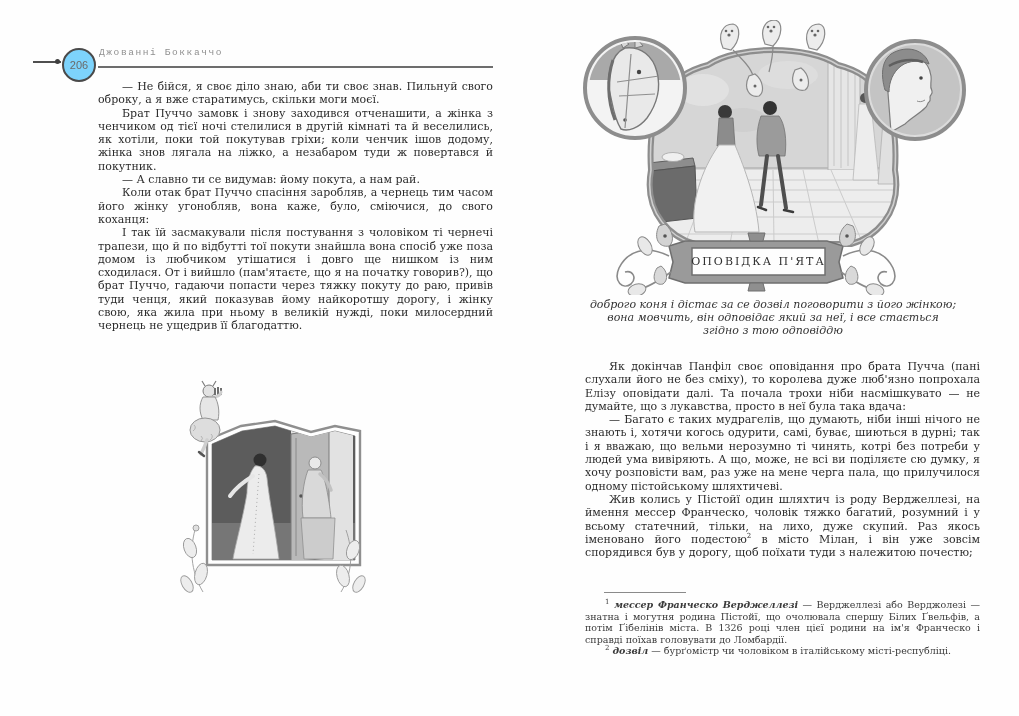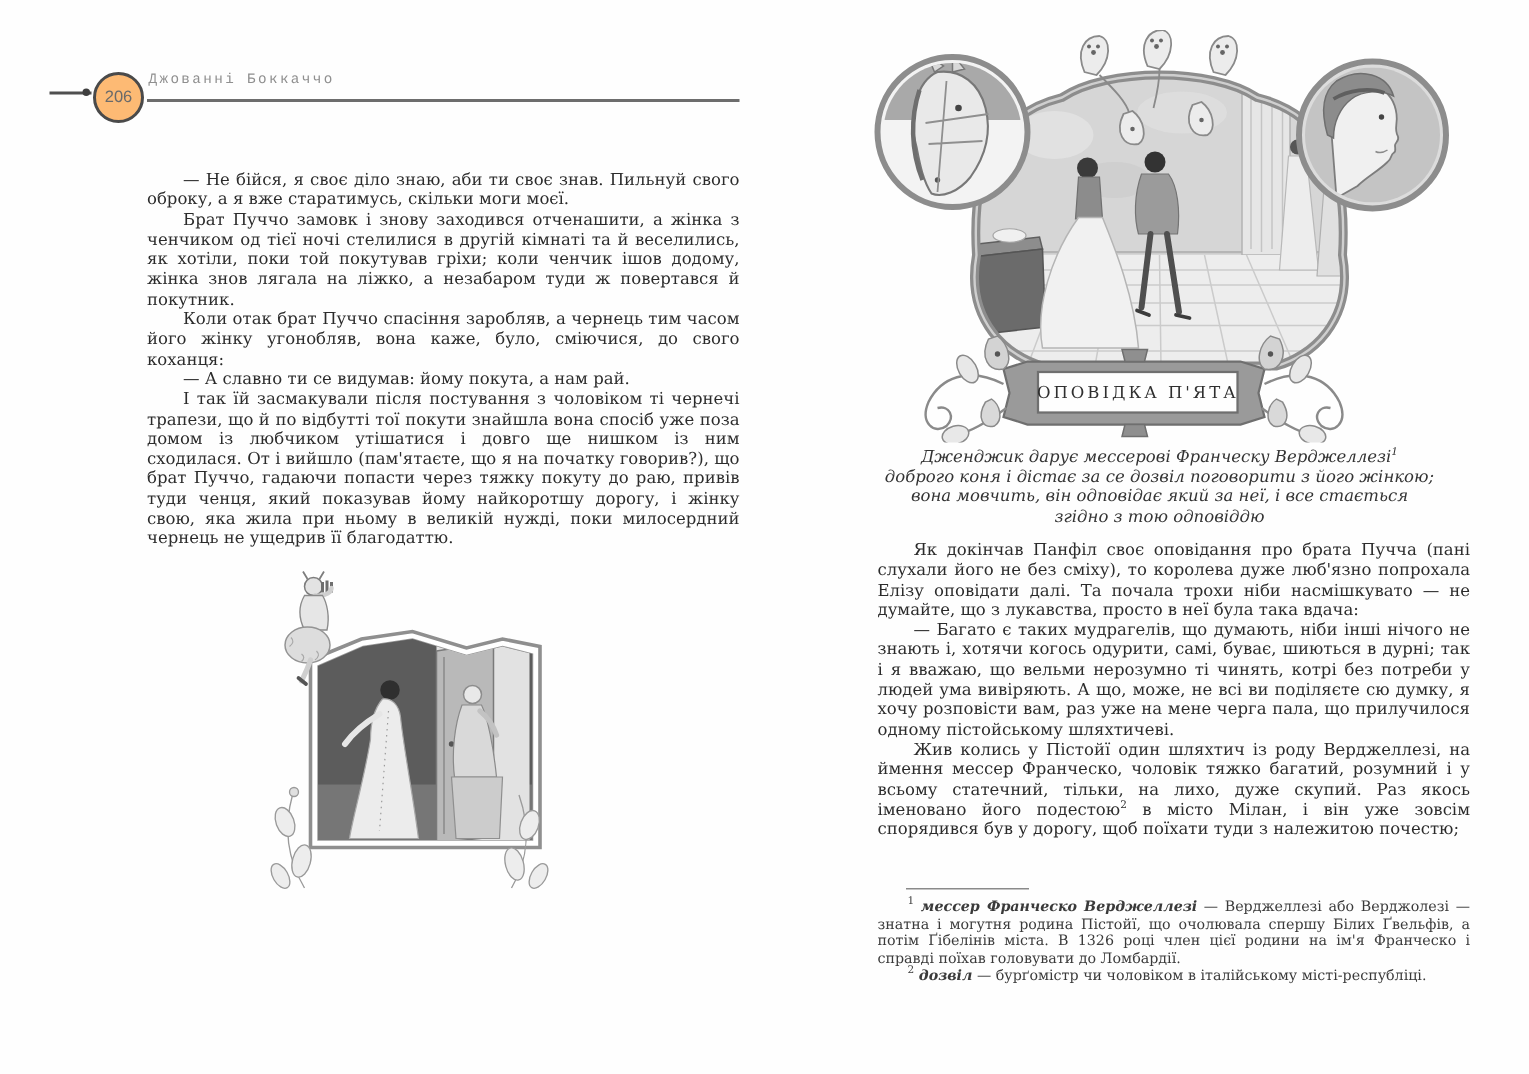--- a/index.html
+++ b/index.html
@@ -3,28 +3,28 @@
 <meta charset="utf-8">
 <style>
   html,body{margin:0;padding:0;}
   .stage{position:relative;width:1019px;height:716px;background:#fefefe;overflow:hidden;
          font-family:"DejaVu Serif", serif;color:#2b2b2b;}
   
   .pn-line{position:absolute;left:33px;top:61px;width:28px;height:2px;background:#4f4f4f;}
   .pn-dot{position:absolute;left:55px;top:59px;width:5px;height:5px;border-radius:50%;background:#3f3f3f;}
   .pn-circle{position:absolute;left:62px;top:48px;width:30px;height:30px;border:2px solid #4a4a4a;
              border-radius:50%;display:flex;align-items:center;justify-content:center;
-             font-family:"Liberation Sans",sans-serif;font-size:11px;color:#6a6a6a;background:#fdba74;}
+             font-family:"Liberation Sans",sans-serif;font-size:11px;color:#6a6a6a;background:#7dd3fc;}
   .run-header{position:absolute;left:99px;top:47px;width:394px;
               font-family:Liberation Mono, monospace;font-size:9.5px;letter-spacing:1.6px;color:#8f8f8f;}
   .header-rule{position:absolute;left:98px;top:66px;width:395px;height:2px;background:#6d6d6d;}
   
   .col{position:absolute;width:395px;text-align:justify;font-size:11px;line-height:13.3px;}
   .col p{margin:0;text-indent:24px;}
-  .left-col{left:98px;top:80px;margin-top:33px;}
+  .left-col{left:98px;top:80px;}
   .right-col{left:585px;top:360px;}
   sup.ref{font-size:7px;line-height:0;vertical-align:super;}
   
   .epigraph{position:absolute;left:578px;top:298px;width:390px;text-align:center;
             font-style:italic;font-size:11px;line-height:13.2px;color:#333;}
   
   .banner-title{position:absolute;left:692px;top:248px;width:133px;height:27px;
                 display:flex;align-items:center;justify-content:center;
                 font-size:11px;letter-spacing:2px;color:#2f2f2f;white-space:nowrap;}
   
@@ -44,22 +44,22 @@
   <div class="pn-dot"></div>
   <div class="pn-circle">
     <span>206</span>
   </div>
   <div class="run-header">Джованні Боккаччо</div>
   <div class="header-rule"></div>
 
   <div class="col left-col">
     <p>— Не бійся, я своє діло знаю, аби ти своє знав. Пильнуй свого оброку, а я вже старатимусь, скільки моги моєї.</p>
     <p>Брат Пуччо замовк і знову заходився отченашити, а жінка з ченчиком од тієї ночі стелилися в другій кімнаті та й веселились, як хотіли, поки той покутував гріхи; коли ченчик ішов додому, жінка знов лягала на ліжко, а незабаром туди ж повертався й покутник.</p>
+    <p>— А славно ти се видумав: йому покута, а нам рай.</p>
     <p>Коли отак брат Пуччо спасіння заробляв, а чернець тим часом його жінку угонобляв, вона каже, було, сміючися, до свого коханця:</p>
-    <p>— А славно ти се видумав: йому покута, а нам рай.</p>
     <p>І так їй засмакували після постування з чоловіком ті чернечі трапези, що й по відбутті тої покути знайшла вона спосіб уже поза домом із любчиком утішатися і довго ще нишком із ним сходилася. От і вийшло (пам'ятаєте, що я на початку говорив?), що брат Пуччо, гадаючи попасти через тяжку покуту до раю, привів туди ченця, який показував йому найкоротшу дорогу, і жінку свою, яка жила при ньому в великій нужді, поки милосердний чернець не ущедрив її благодаттю.</p>
   </div>
 
   <svg class="illu" style="left:163px;top:378px" width="215" height="225" viewBox="0 0 215 225">
 
     <polygon points="44,62 78,48 112,43 148,54 172,48 197,53 197,187 44,187" fill="#ffffff" stroke="#8f8f8f" stroke-width="2.4"></polygon>
     <polygon points="49,66 79,53 112,48 148,59 172,53 192,58 192,182 49,182" fill="#ffffff" stroke="#9c9c9c" stroke-width="1"></polygon>
     <clipPath id="lclip">
         <polygon points="49,66 79,53 112,48 148,59 172,53 192,58 192,182 49,182"></polygon>
       </clipPath>
@@ -240,21 +240,20 @@
       <ellipse cx="302" cy="270" rx="9" ry="6" transform="rotate(15 302 270)" fill="#e8e8e8" stroke-width="1"></ellipse>
       <path d="M 280,206 C 286,218 280,228 270,226 C 264,222 266,210 274,204 Z" fill="#d3d3d3" stroke-width="1"></path>
       <circle cx="274" cy="216" r="1.8" fill="#555" stroke="none"></circle>
       <path d="M 282,248 C 288,258 284,266 276,264 C 270,260 272,250 278,246 Z" fill="#d9d9d9" stroke-width="1"></path>
     </g>
   </svg>
 
   <div class="banner-title">ОПОВІДКА П'ЯТА</div>
 
   <div class="epigraph">
-    <div><span>Дженджик дарує мессерові Франческу Верджеллезі</span><sup class="ref">1</sup></div>
     <div>доброго коня і дістає за се дозвіл поговорити з його жінкою;</div>
     <div>вона мовчить, він одповідає який за неї, і все стається</div>
     <div>згідно з тою одповіддю</div>
   </div>
 
   <div class="col right-col">
     <p>Як докінчав Панфіл своє оповідання про брата Пучча (пані слухали його не без сміху), то королева дуже люб'язно попрохала Елізу оповідати далі. Та почала трохи ніби насмішкувато — не думайте, що з лукавства, просто в неї була така вдача:</p>
     <p>— Багато є таких мудрагелів, що думають, ніби інші нічого не знають і, хотячи когось одурити, самі, буває, шиються в дурні; так і я вважаю, що вельми нерозумно ті чинять, котрі без потреби у людей ума вивіряють. А що, може, не всі ви поділяєте сю думку, я хочу розповісти вам, раз уже на мене черга пала, що прилучилося одному пістойському шляхтичеві.</p>
     <p><span>Жив колись у Пістойї один шляхтич із роду Верджеллезі, на ймення мессер Франческо, чоловік тяжко багатий, розумний і у всьому статечний, тільки, на лихо, дуже скупий. Раз якось іменовано його подестою</span><sup class="ref">2</sup><span> в місто Мілан, і він уже зовсім спорядився був у дорогу, щоб поїхати туди з належитою почестю;</span></p>
   </div>

